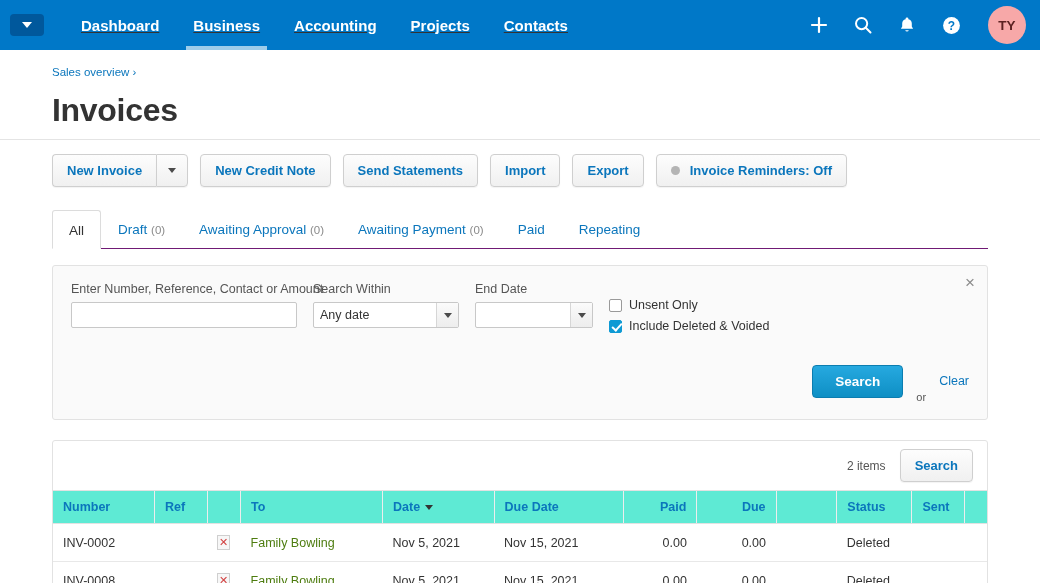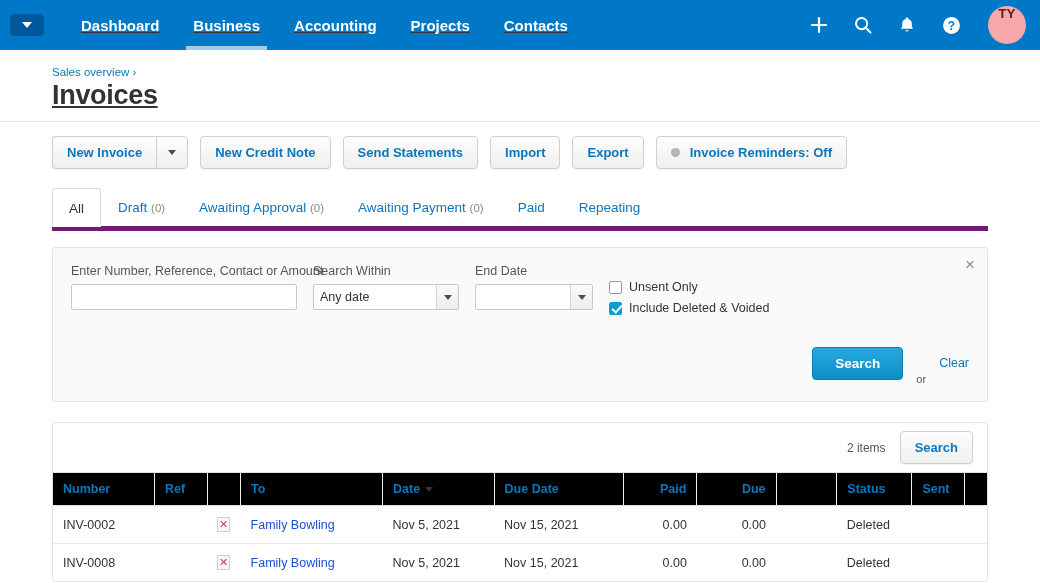--- a/index.html
+++ b/index.html
@@ -67,42 +67,41 @@
     display: flex;
     align-items: center;
     justify-content: center;
     width: 22px; height: 22px;
   }
   .avatar {
     width: 38px; height: 38px;
     border-radius: 50%;
     background: #f7a8a8;
     color: #5c2222;
-    display: flex; align-items: flex-start; justify-content: center;
+    display: flex; align-items: center; justify-content: center;
     font-size: 13.5px;
     font-weight: bold;
     cursor: pointer;
     margin-left: 4px;
   }
 
   
   .page { padding: 0 0 0 0; background: #fff; }
   .page-head { padding: 16px 52px 0 52px; }
   .breadcrumb {
     color: #0b76bc;
     font-size: 11.5px;
     cursor: pointer;
   }
   .page-title {
-    font-size: 27px;
+    font-size: 32px;
     font-weight: bold;
     color: #333;
-    margin: 2px 0 10px 0;
+    margin: 14px 0 10px 0;
     letter-spacing: -0.3px;
-    text-decoration: underline;
   }
   .head-rule { border-bottom: 1px solid #e4e4e4; margin: 0 0 0 0; }
 
   
   .btnbar { display: flex; align-items: center; gap: 12px; padding: 14px 52px 0 52px; }
   .btn {
     background: linear-gradient(#fdfdfd, #f0f0f0);
     border: 1px solid #cfcfcf;
     border-radius: 4px;
     color: #0b76bc;
@@ -127,21 +126,21 @@
     border-top: 5px solid #4b4b4b;
   }
   .btn-reminders { display: flex; align-items: center; gap: 10px; }
   .dot-grey { width: 9px; height: 9px; border-radius: 50%; background: #b4b4b4; display:inline-block; }
 
   
   .tabsrow {
     margin: 22px 52px 0 52px;
     display: flex;
     align-items: flex-end;
-    border-bottom: 5px solid #701a75;
+    border-bottom: 1px solid #701a75;
     height: 40px;
   }
   .tab {
     padding: 0 16px;
     height: 39px;
     line-height: 39px;
     color: #0b76bc;
     font-size: 13.5px;
     cursor: pointer;
     border: 1px solid transparent;
@@ -269,35 +268,35 @@
   table { border-collapse: collapse; width: 100%; }
   thead th {
     color: #0b76bc;
     font-size: 12.5px;
     font-weight: bold;
     text-align: left;
     padding: 9px 10px;
     border-bottom: 1px solid #e2e2e2;
     border-right: 1px solid #ededed;
     white-space: nowrap;
-    background: #000000;
+    background: #5eead4;
     cursor: pointer;
   }
   thead th.num { text-align: right; }
   thead th:last-child { border-right: none; }
   tbody td {
     font-size: 12.5px;
     color: #333;
     padding: 11px 10px;
     border-bottom: 1px solid #e8e8e8;
     white-space: nowrap;
   }
   tbody td.num { text-align: right; }
   tbody tr:last-child td { border-bottom: none; }
-  .cell-link { color: #1d4ed8; cursor: pointer; }
+  .cell-link { color: #4d7c0f; cursor: pointer; }
   .sort-caret {
     display: inline-block;
     width: 0; height: 0;
     border-left: 4px solid transparent;
     border-right: 4px solid transparent;
     border-top: 5px solid #333;
     margin-left: 5px;
     vertical-align: middle;
   }
   .doc-x {

